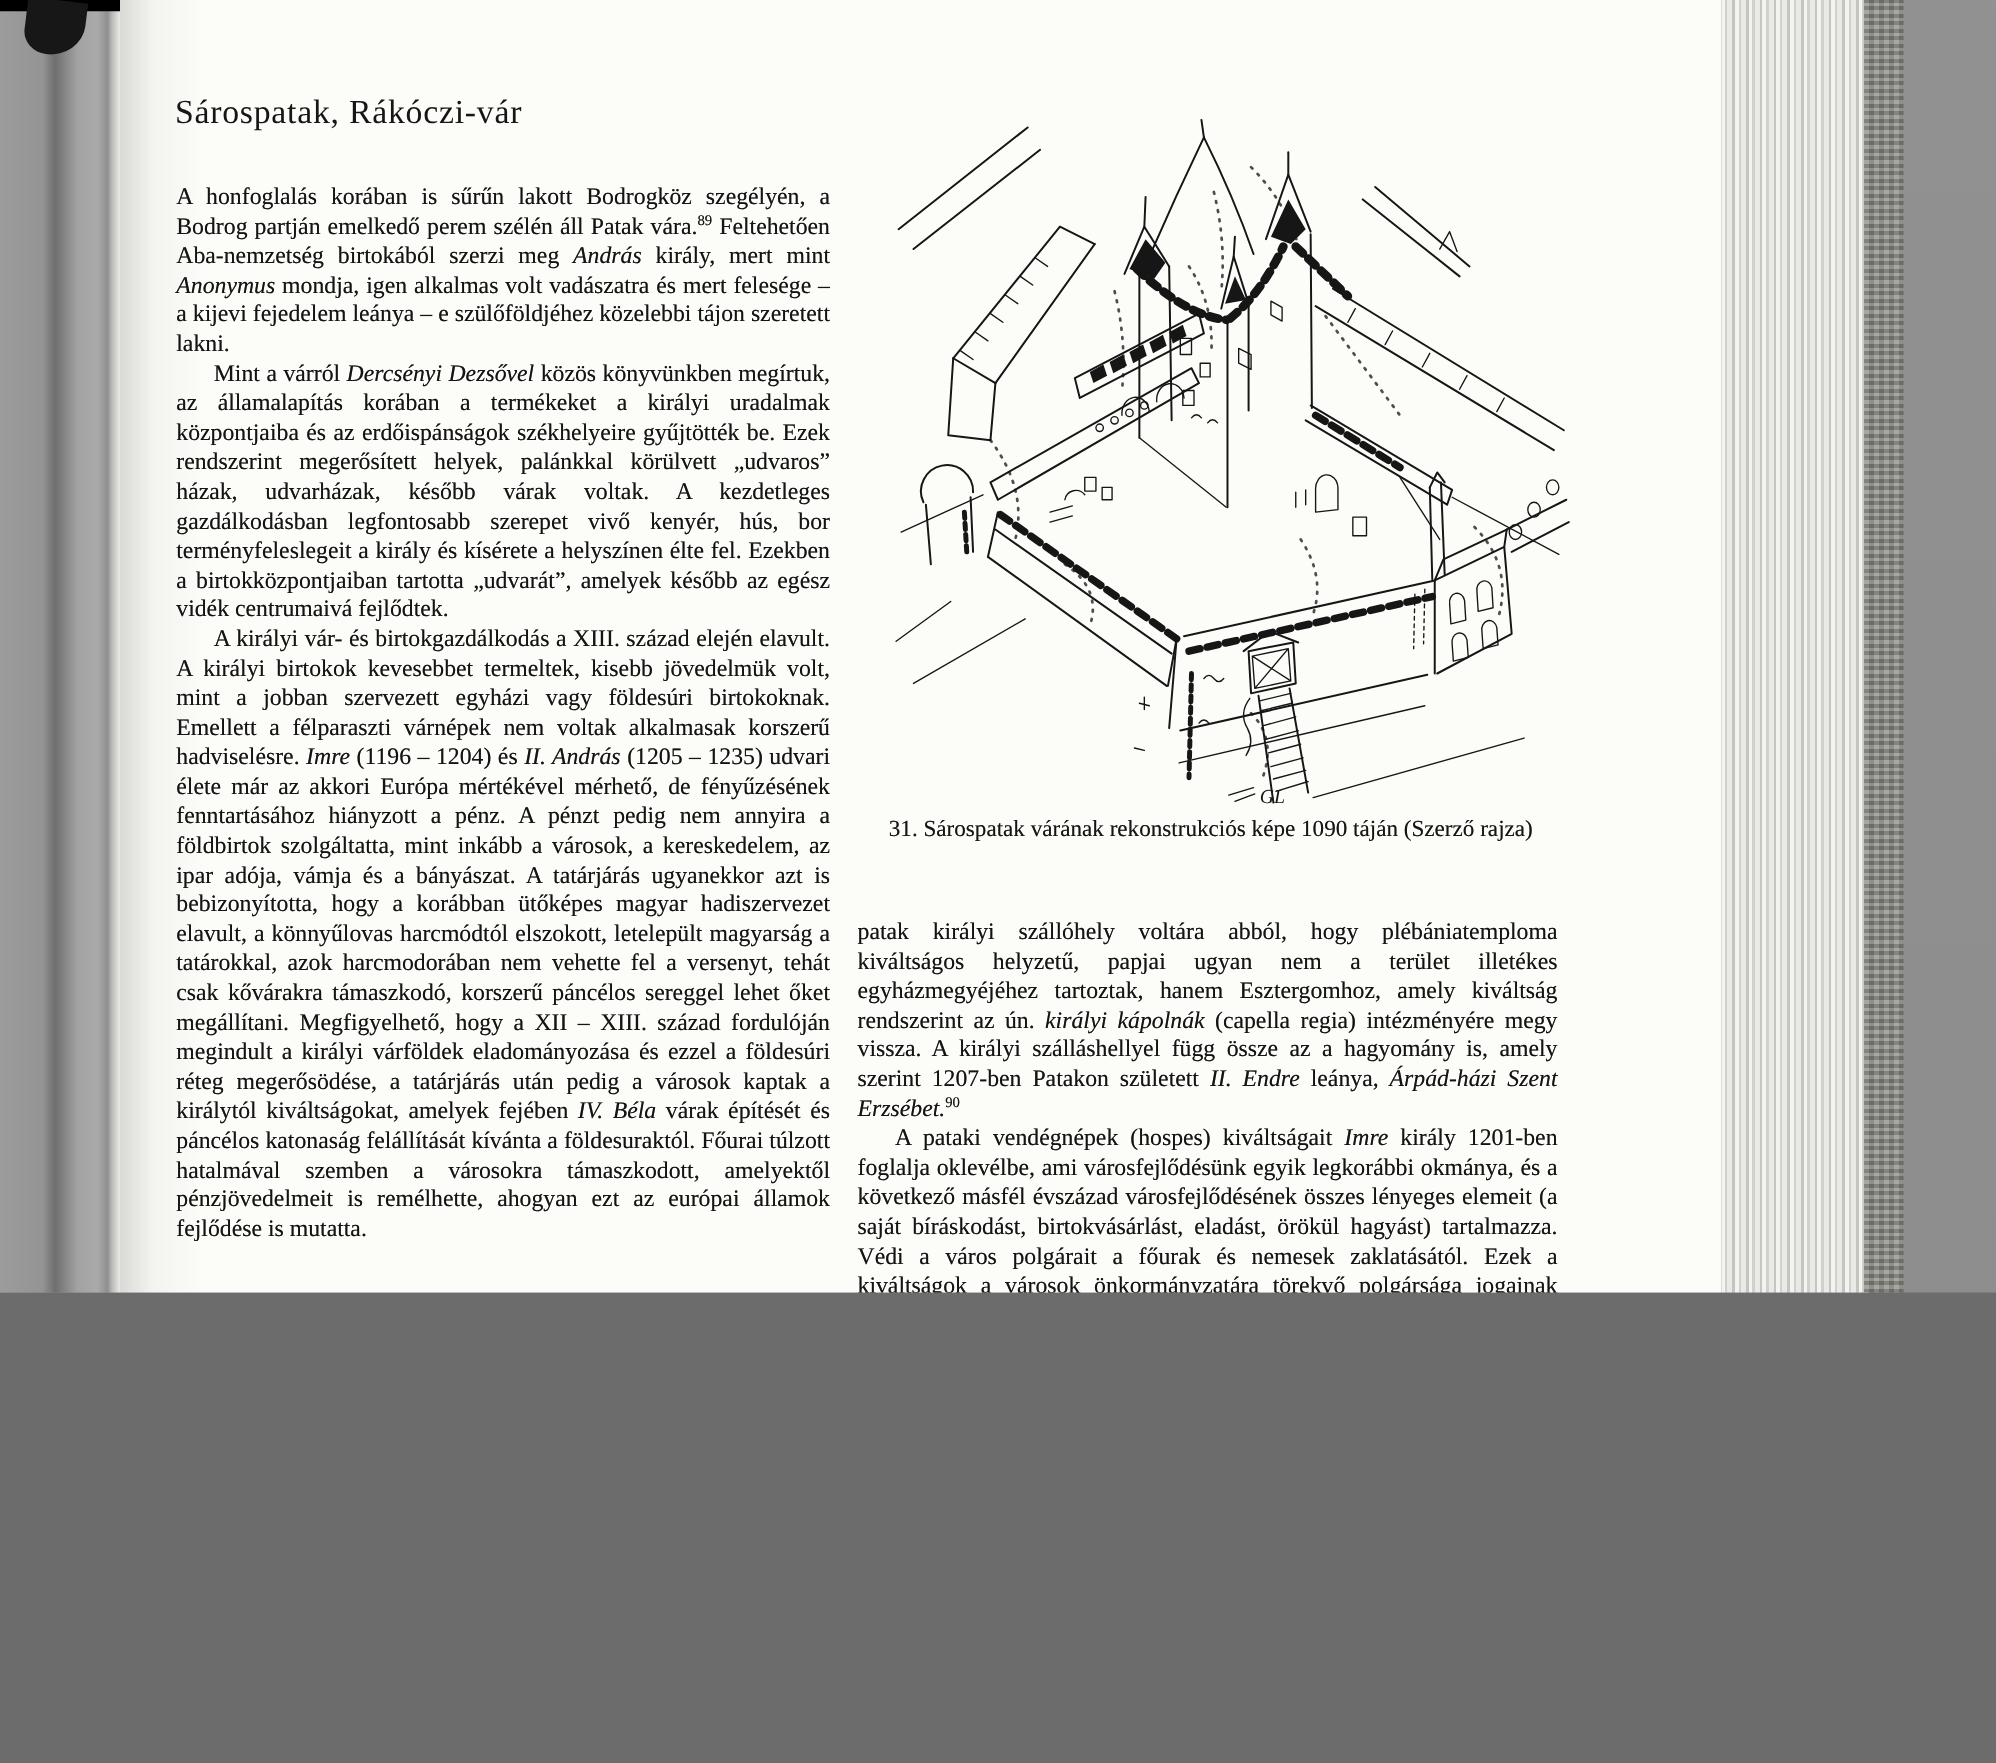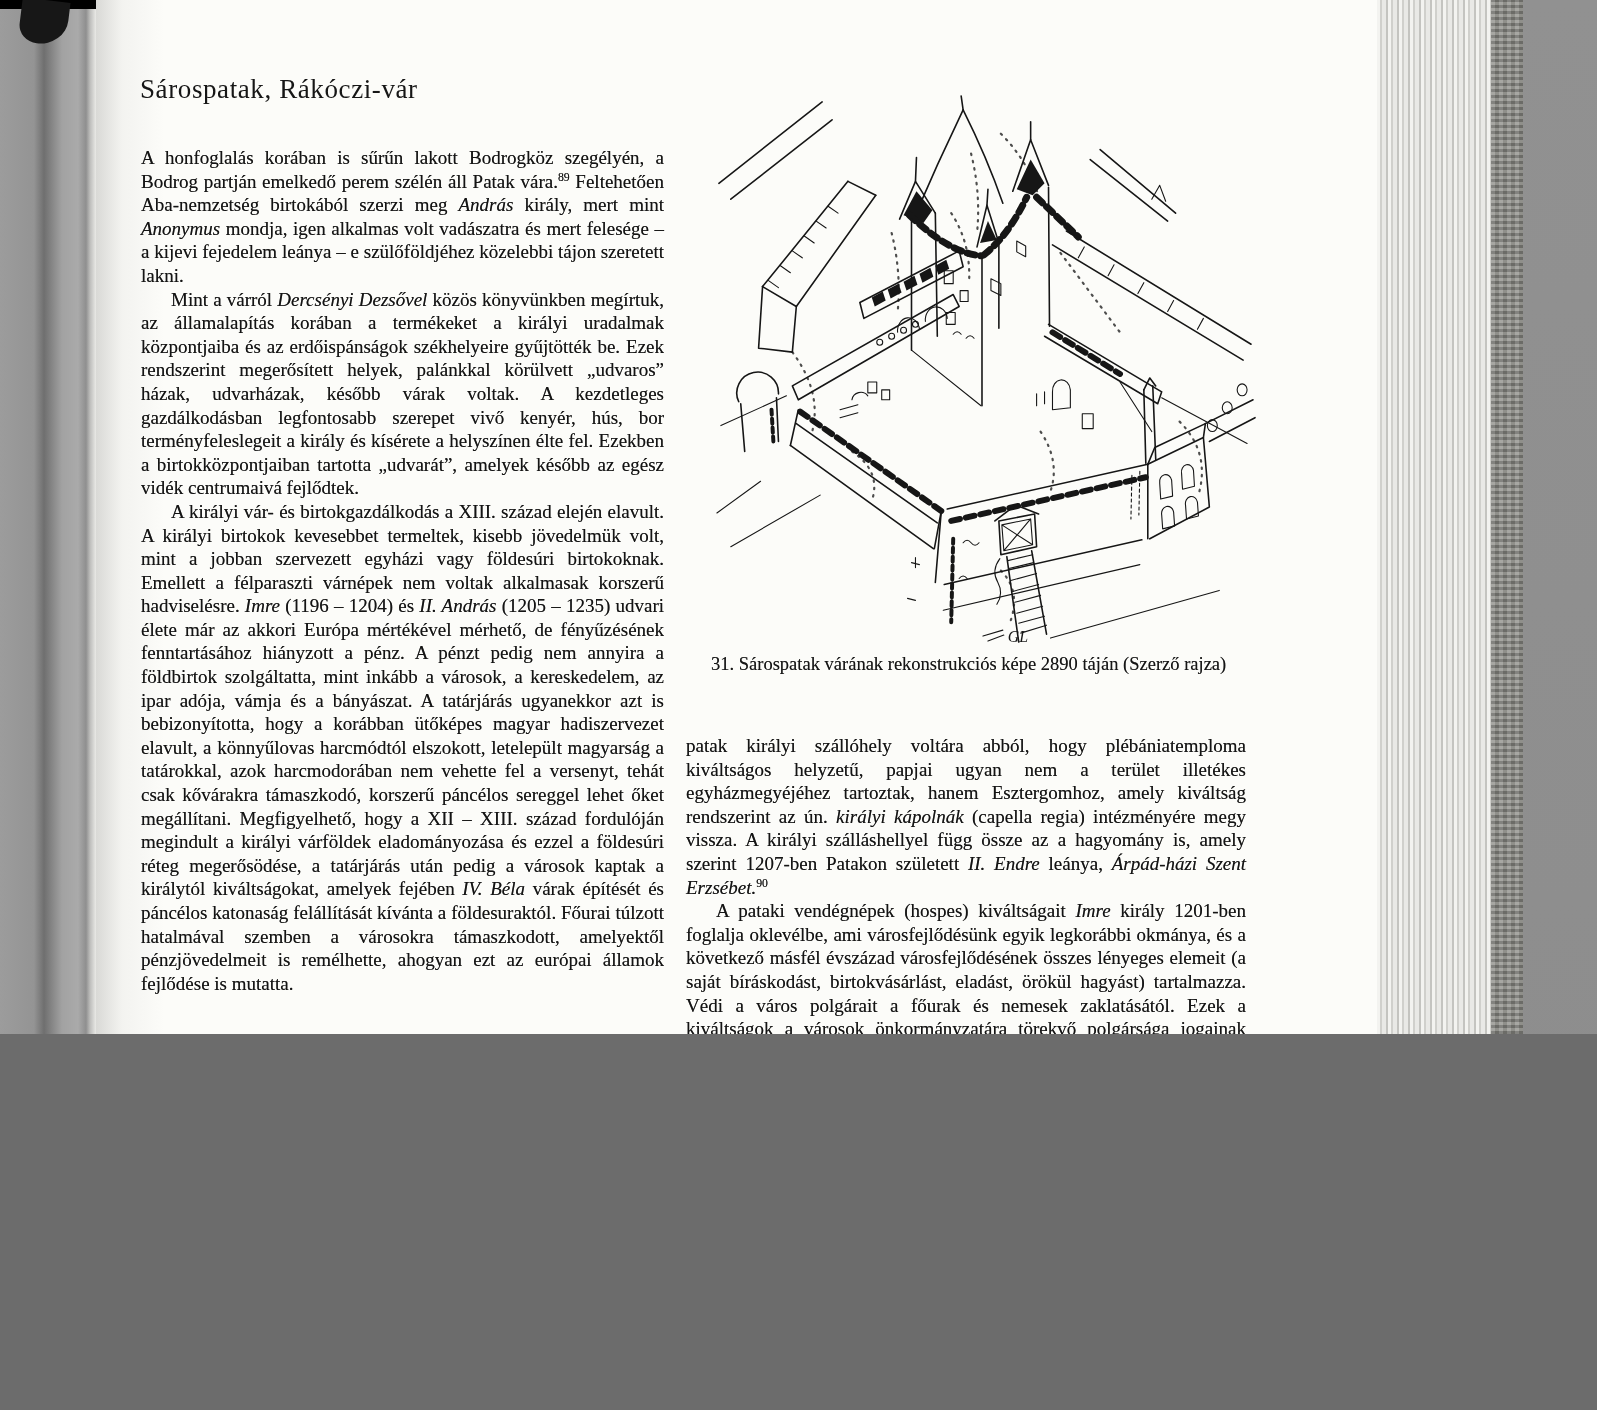--- a/index.html
+++ b/index.html
@@ -247,21 +247,21 @@
 
           <path class="thin" d="M18 334 L84 304 M14 422 L58 390 M28 456 L118 404"></path>
           <path class="thin" d="M350 548 L520 500"></path>
 
           <path class="thin" d="M282 546 L302 540 M287 551 L303 545"></path>
         </g>
         <text class="sig" x="307" y="552">GL</text>
       </svg>
     </figure>
 
-    <div class="caption">31. Sárospatak várának rekonstrukciós képe 2890 táján (Szerző rajza)</div>
+    <div class="caption">31. Sárospatak várának rekonstrukciós képe 1090 táján (Szerző rajza)</div>
 
     <div class="col col-right">
         <p class="para"><span>patak királyi szállóhely voltára abból, hogy plébániatemploma kiváltságos helyzetű, papjai ugyan nem a terület illetékes egyházmegyéjéhez tartoztak, hanem Esztergomhoz, amely kiváltság rendszerint az ún. </span><em>királyi kápolnák</em><span> (capella regia) intézményére megy vissza. A királyi szálláshellyel függ össze az a hagyomány is, amely szerint 1207-ben Patakon született </span><em>II. Endre</em><span> leánya, </span><em>Árpád-házi Szent Erzsébet.</em><sup>90</sup></p>
         <p class="para indent"><span>A pataki vendégnépek (hospes) kiváltságait </span><em>Imre</em><span> király 1201-ben foglalja oklevélbe, ami városfejlődésünk egyik legkorábbi okmánya, és a következő másfél évszázad városfejlődésének összes lényeges elemeit (a saját bíráskodást, birtokvásárlást, eladást, örökül hagyást) tartalmazza. Védi a város polgárait a főurak és nemesek zaklatásától. Ezek a kiváltságok a városok önkormányzatára törekvő polgársága jogainak csírái. Ugyanekkor a patakiak vámmentességi kiváltsága arra utal, hogy a település elsősorban kereskedőkből áll.</span></p>
       </div>
 
     <div class="page-number">43</div>
   </div>
 
   <div class="fore-edge"></div>

